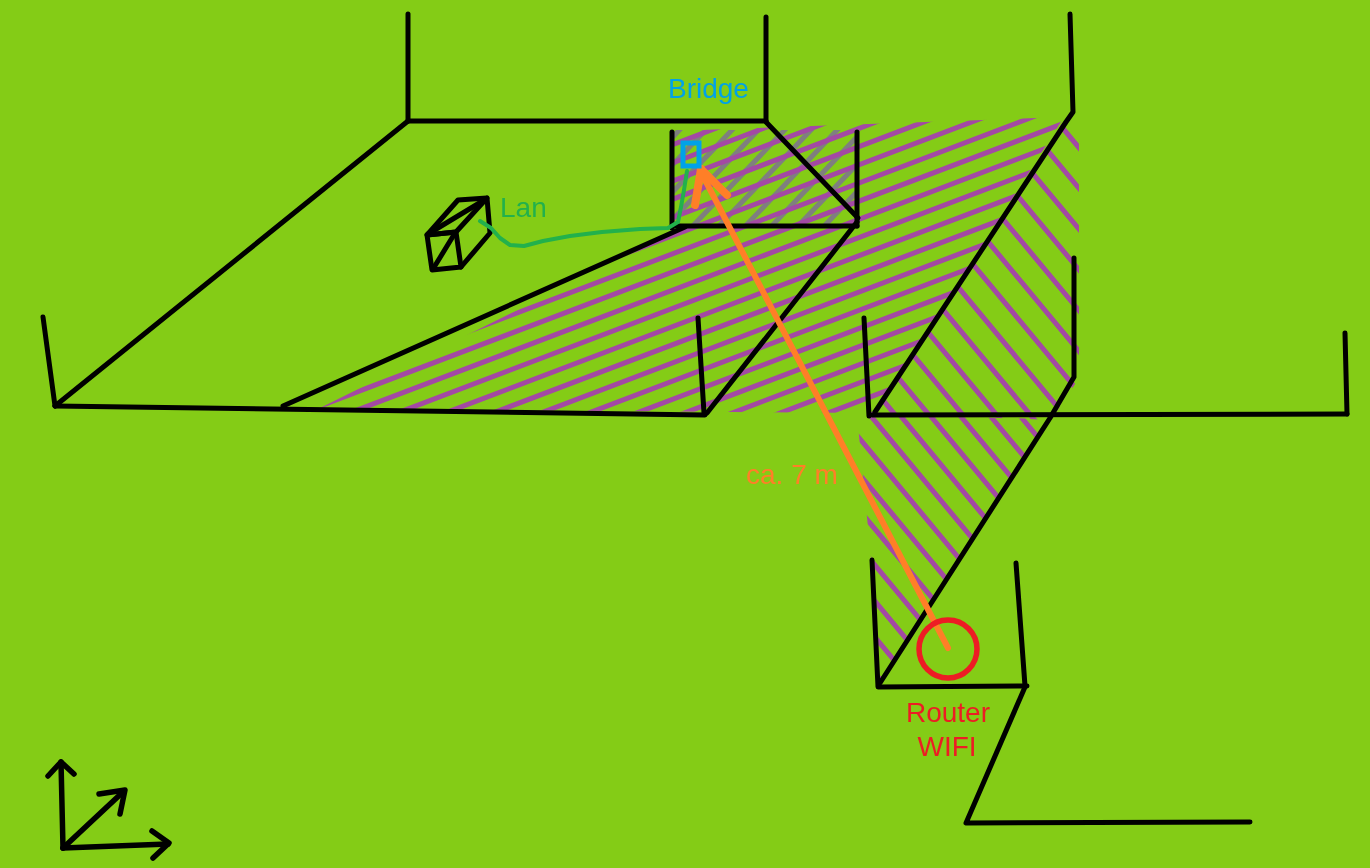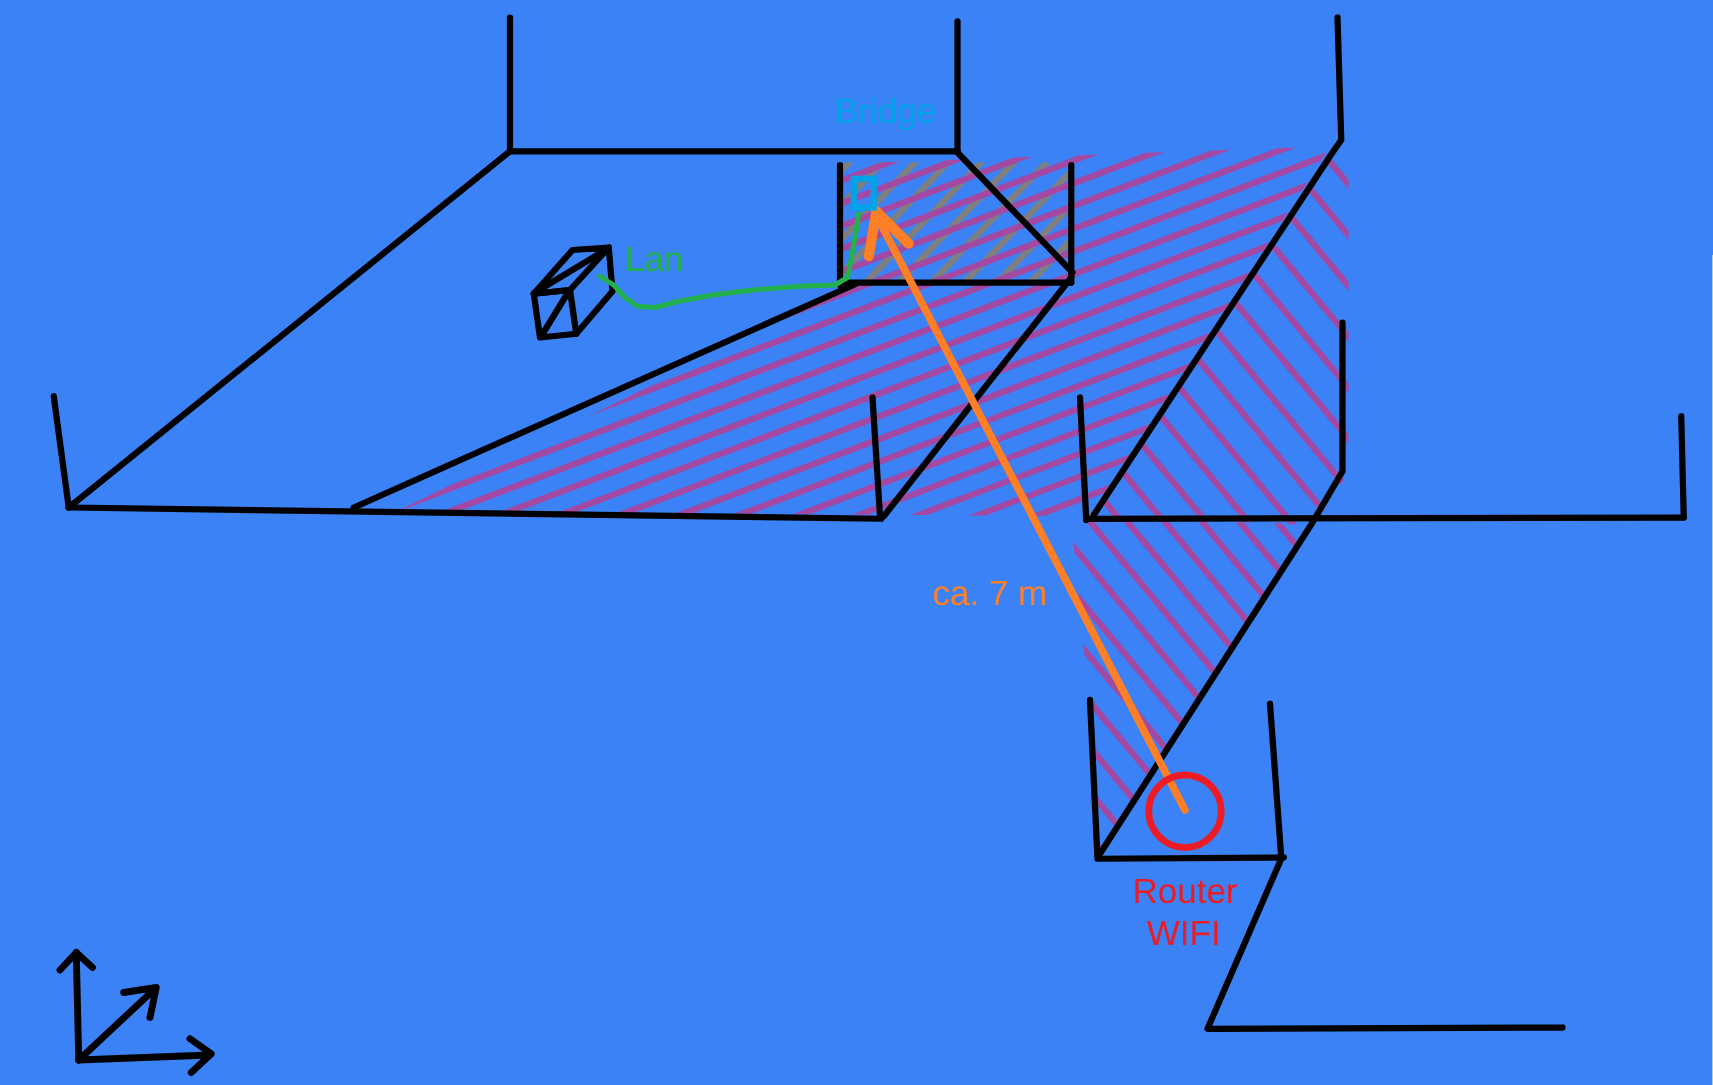--- a/index.html
+++ b/index.html
@@ -1,16 +1,16 @@
 <!DOCTYPE html>
 <html><head>
 <meta charset="utf-8">
 <style>
   html,body{margin:0;padding:0;background:#ffffff;}
-  .canvas{position:relative;width:1370px;height:868px;background:#3b82f6;overflow:hidden;}
+  .canvas{position:relative;width:1370px;height:868px;background:#84cc16;overflow:hidden;}
   svg{display:block;width:1370px;height:868px;}
   text{font-family:"Liberation Sans",sans-serif;}
 </style>
 </head>
 <body>
 
 <div class="canvas">
   <svg id="scene" viewBox="0 0 1370 868">
     <defs id="defs">
         <clipPath id="clip-bridge-wall-hatch">

